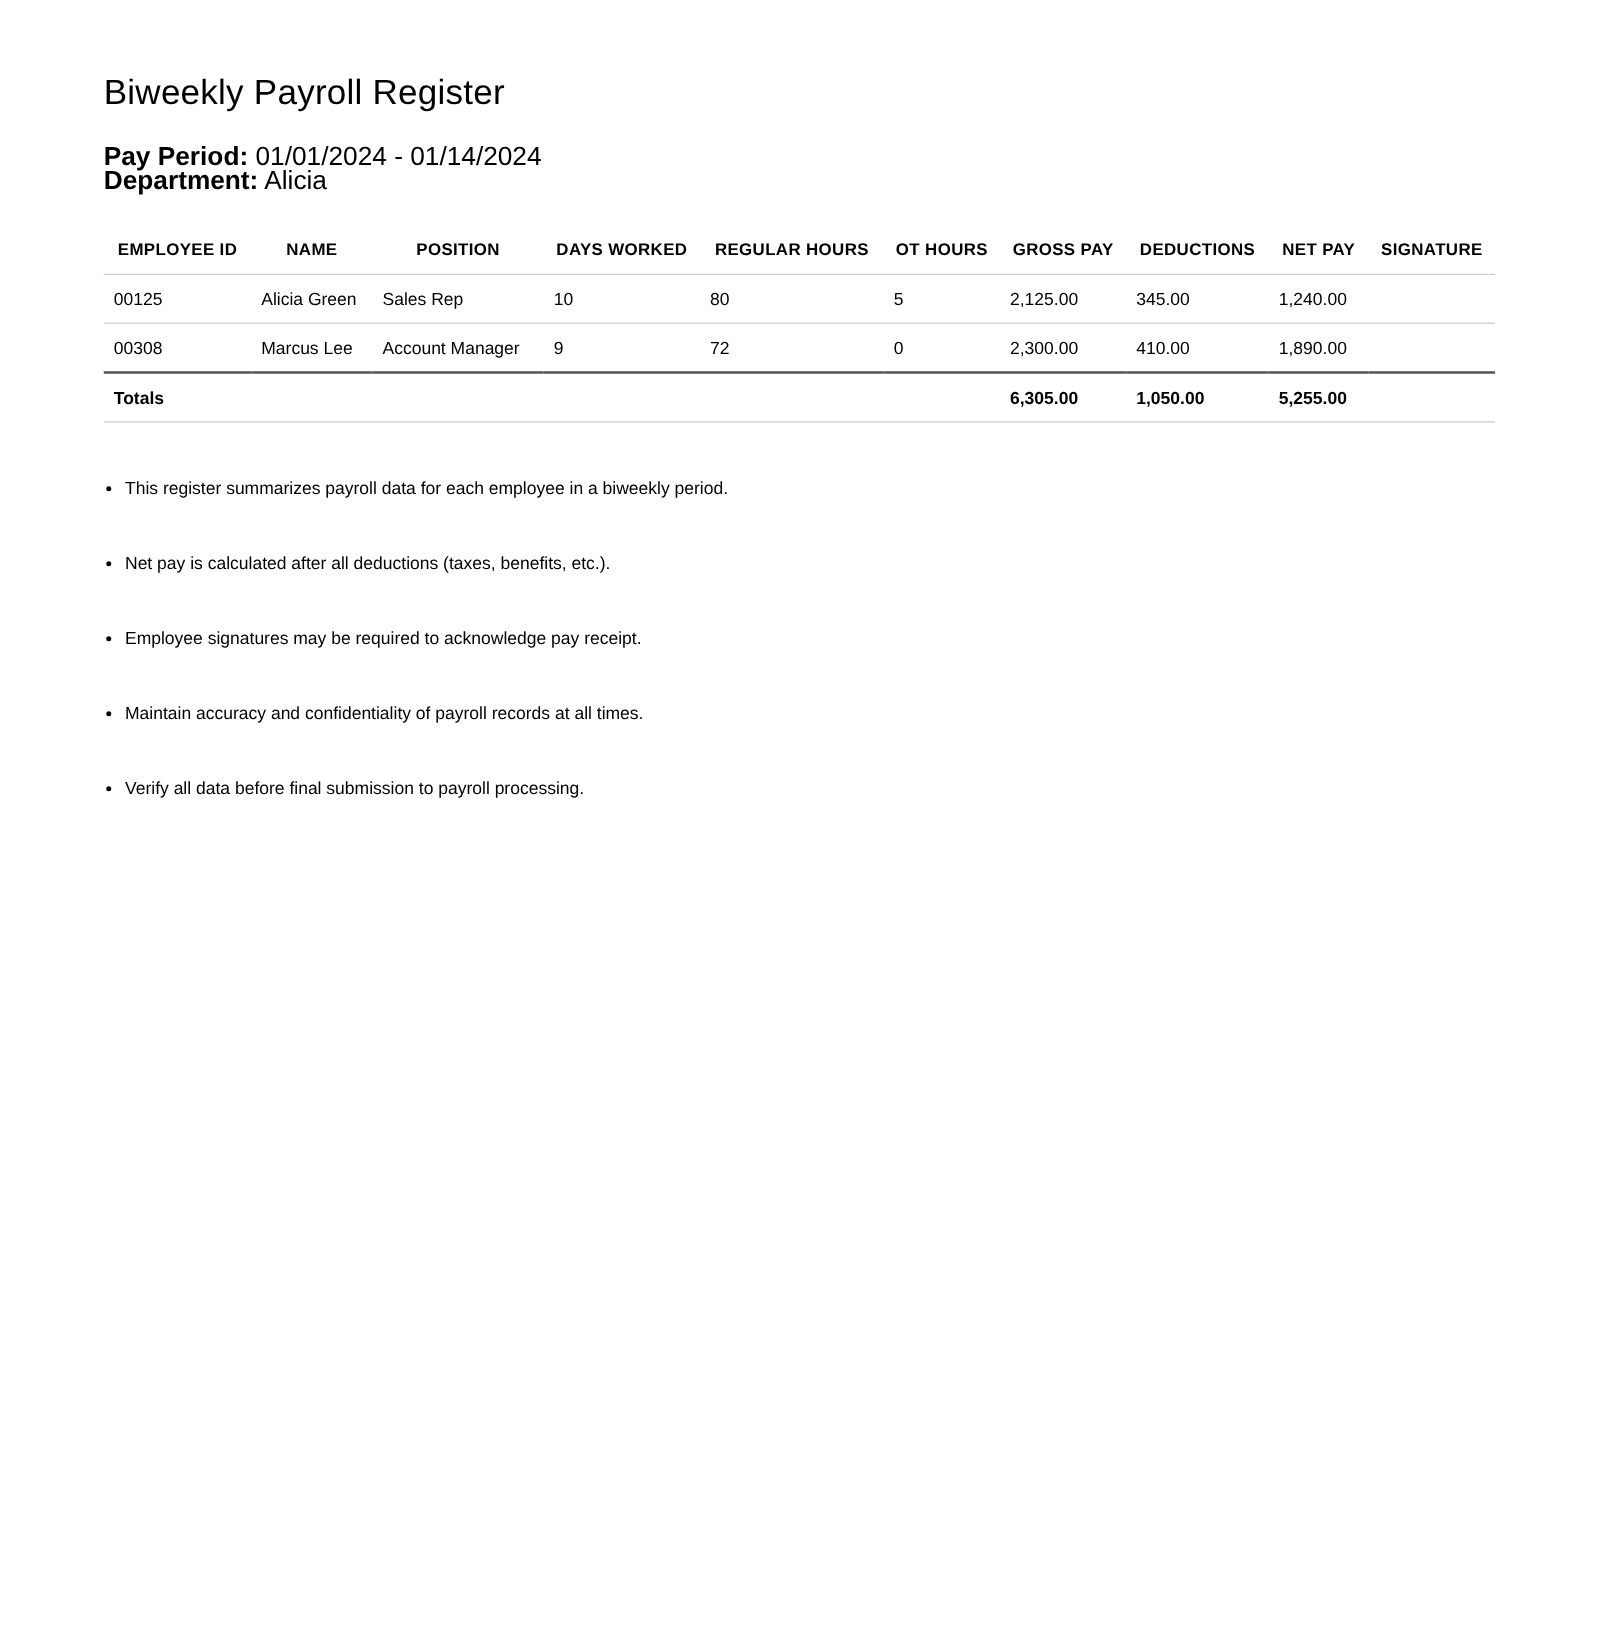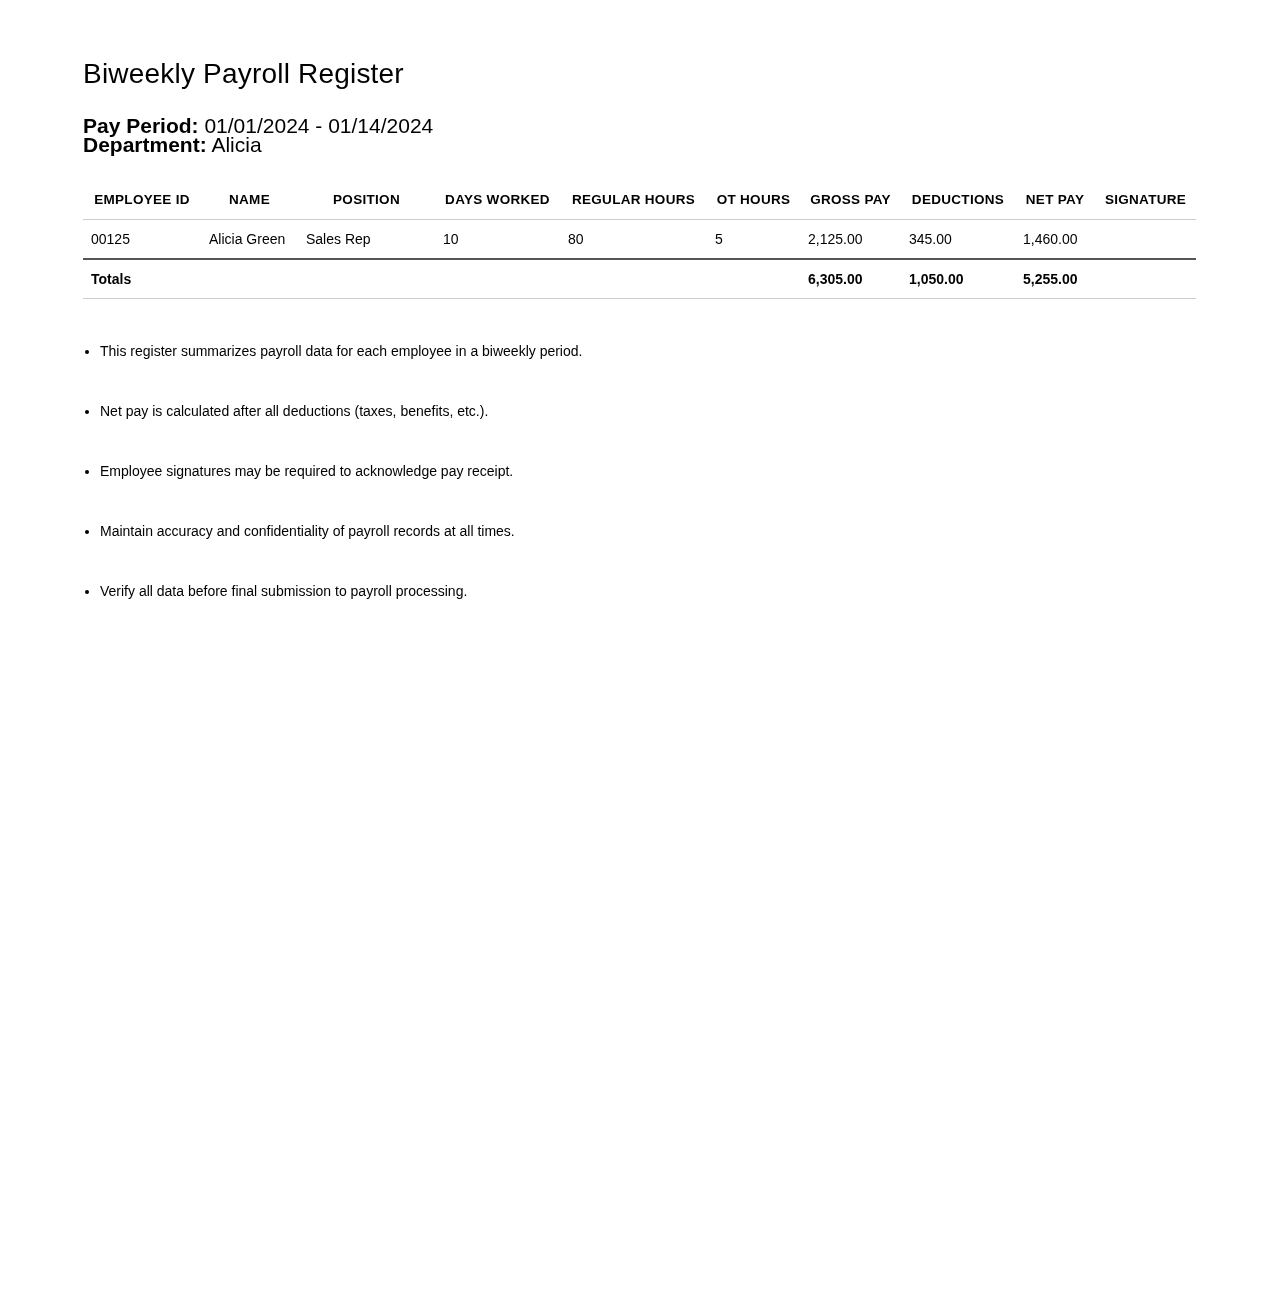--- a/index.html
+++ b/index.html
@@ -120,21 +120,33 @@
     <tbody>
         <tr>
           <td>00125</td>
           <td>Alicia Green</td>
           <td>Sales Rep</td>
           <td>10</td>
           <td>80</td>
           <td>5</td>
           <td>2,125.00</td>
           <td>345.00</td>
-          <td>1,460.00</td>
+          <td>1,240.00</td>
+          <td></td>
+        </tr>
+        <tr>
+          <td>00308</td>
+          <td>Marcus Lee</td>
+          <td>Account Manager</td>
+          <td>9</td>
+          <td>72</td>
+          <td>0</td>
+          <td>2,300.00</td>
+          <td>410.00</td>
+          <td>1,890.00</td>
           <td></td>
         </tr>
       </tbody>
     <tfoot>
       <tr>
           <td>Totals</td>
           <td></td>
           <td></td>
           <td></td>
           <td></td>

